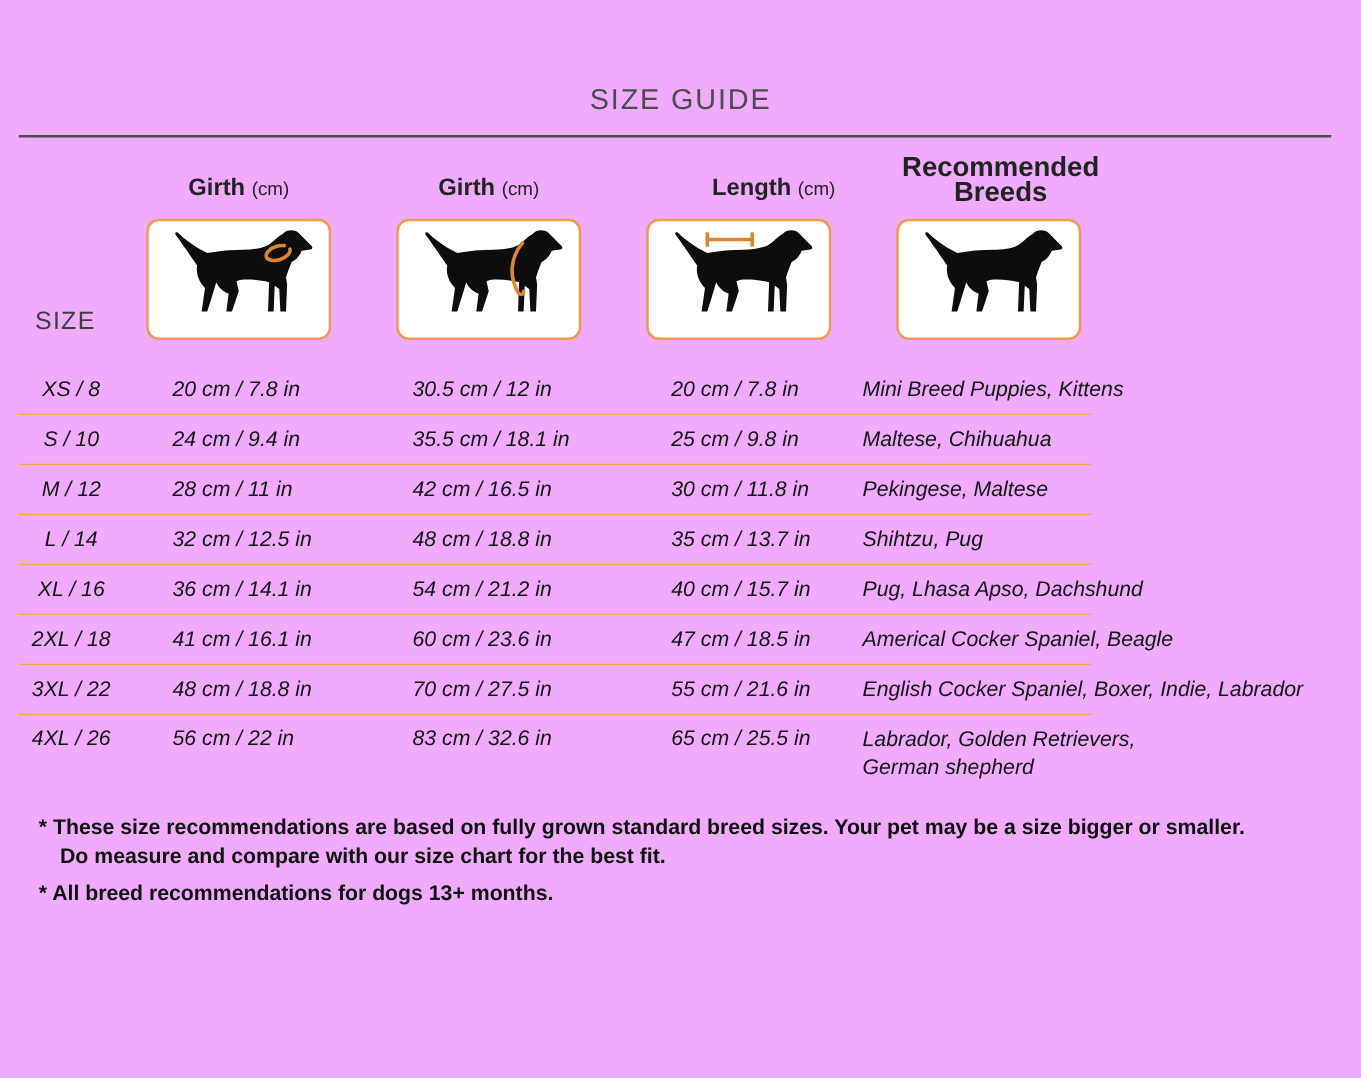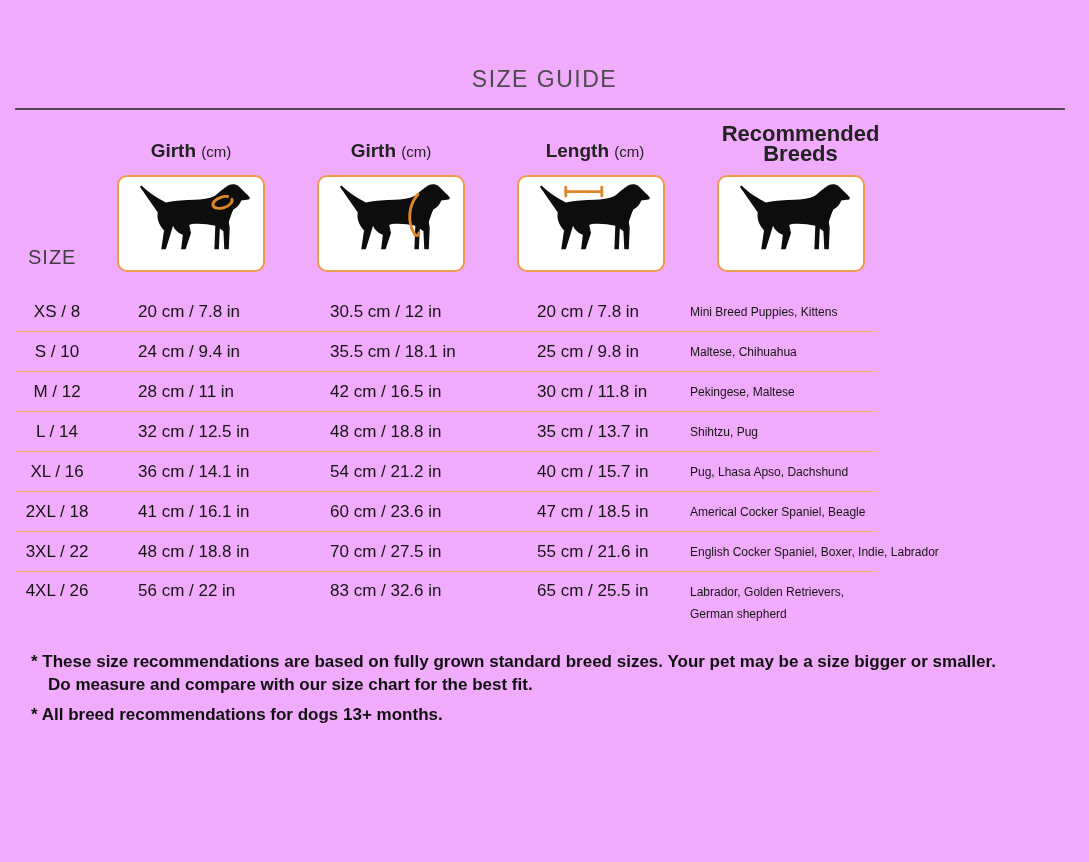--- a/index.html
+++ b/index.html
@@ -26,21 +26,21 @@
     position:absolute; top:140px; height:24px;
     text-align:center; font-size:19px; font-weight:700; color:#222;
     white-space:nowrap;
   }
   .col-hdr .unit { font-size:15px; font-weight:400; }
   .col-hdr.hdr-breeds {
     top:124px; font-size:22px; line-height:20px; white-space:normal;
   }
   .hdr-neck   { left:117px; width:148px; }
   .hdr-girth  { left:317px; width:148px; }
-  .hdr-length { left:521px; width:148px; }
+  .hdr-length { left:545px; width:148px; }
   .hdr-breeds { left:708px; width:185px; }
   .dog-box {
     position:absolute; top:175px; width:148px; height:97px;
     border:2px solid #F09A4E; border-radius:10px;
     display:flex; align-items:center; justify-content:center;
     background:#fff;
   }
   .box-neck   { left:117px; }
   .box-girth  { left:317px; }
   .box-length { left:517px; }
@@ -49,31 +49,32 @@
   .dog-fill { fill:#0d0d0d; }
   .measure { stroke:#DE872A; stroke-width:3.2; fill:none; stroke-linecap:round; }
   .size-label {
     position:absolute; left:28px; top:246px;
     font-size:20px; color:#3f3f3f; letter-spacing:1px; font-weight:400;
   }
   .rows { position:absolute; left:15px; top:292px; width:858px; }
   .row {
     display:flex; align-items:center; height:40px; width:858px;
     border-bottom:1.5px solid #F0A95B;
+    font-style:italic;
   }
   .row:last-child {
     border-bottom:none; height:auto; min-height:64px;
     align-items:flex-start; padding-top:9px;
   }
   .c { flex:0 0 auto; font-size:17px; white-space:nowrap; color:#141414; }
   .c-size   { width:84px; text-align:center; }
   .c-neck   { margin-left:39px; width:192px; }
   .c-girth  { width:207px; }
   .c-length { width:153px; }
-  .c-breeds { white-space:pre-line; line-height:22px; font-size:12px; }
+  .c-breeds { white-space:pre-line; line-height:22px; font-size:17px; }
   .notes { position:absolute; left:10px; top:650px; width:1000px; }
   .note {
     font-size:17px; font-weight:700; color:#101010; line-height:23px;
     padding-left:17px; text-indent:-17px; white-space:pre-line;
     margin-bottom:7px;
     margin-left:21px;
   }
   .svg-defs { position:absolute; width:0; height:0; overflow:hidden; }
 </style>
 </head>

